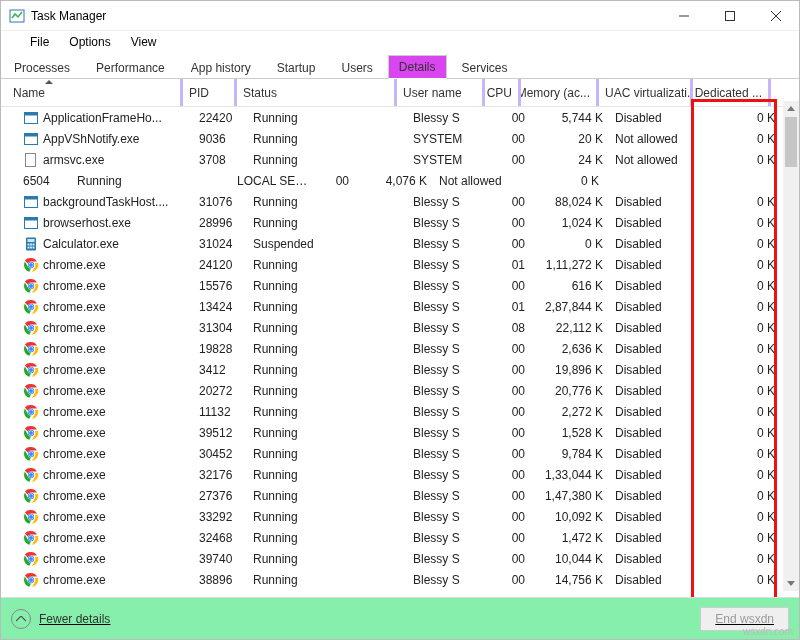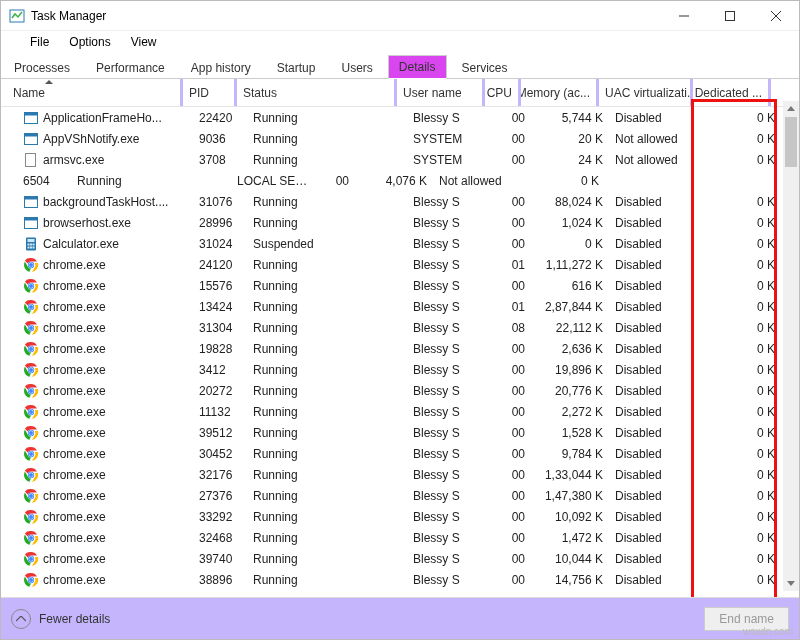--- a/index.html
+++ b/index.html
@@ -134,21 +134,22 @@
   }
   .redbox.full { left: 690px; top: 98px; width: 86px; height: 512px; }
   .footer {
     position: absolute;
     bottom: 0; left: 0; right: 0;
     height: 42px;
     border-top: 1px solid #ddd;
     display: flex;
     align-items: center;
     padding: 0 10px;
-    background: #c4b5fd;
+    background: #86efac;
+    text-decoration: underline;
   }
   .fewer {
     display: flex; align-items: center; gap: 8px;
     color: #333;
   }
   .fewer .circ {
     width: 20px; height: 20px; border: 1px solid #888; border-radius: 50%;
     display: inline-flex; align-items: center; justify-content: center;
   }
   .footer .spacer { flex: 1; }
@@ -751,16 +752,16 @@
 <div class="footer">
   <div class="fewer">
     <span class="circ">
       <svg width="10" height="6">
           <polyline points="0,5 5,0 10,5" fill="none" stroke="#555" stroke-width="1.2"></polyline>
         </svg>
     </span>
     <span>Fewer details</span>
   </div>
   <div class="spacer"></div>
-  <div class="endtask">End name</div>
+  <div class="endtask">End wsxdn</div>
 </div>
 
 <div class="watermark">wsxdn.com</div>
 
 </body></html>

